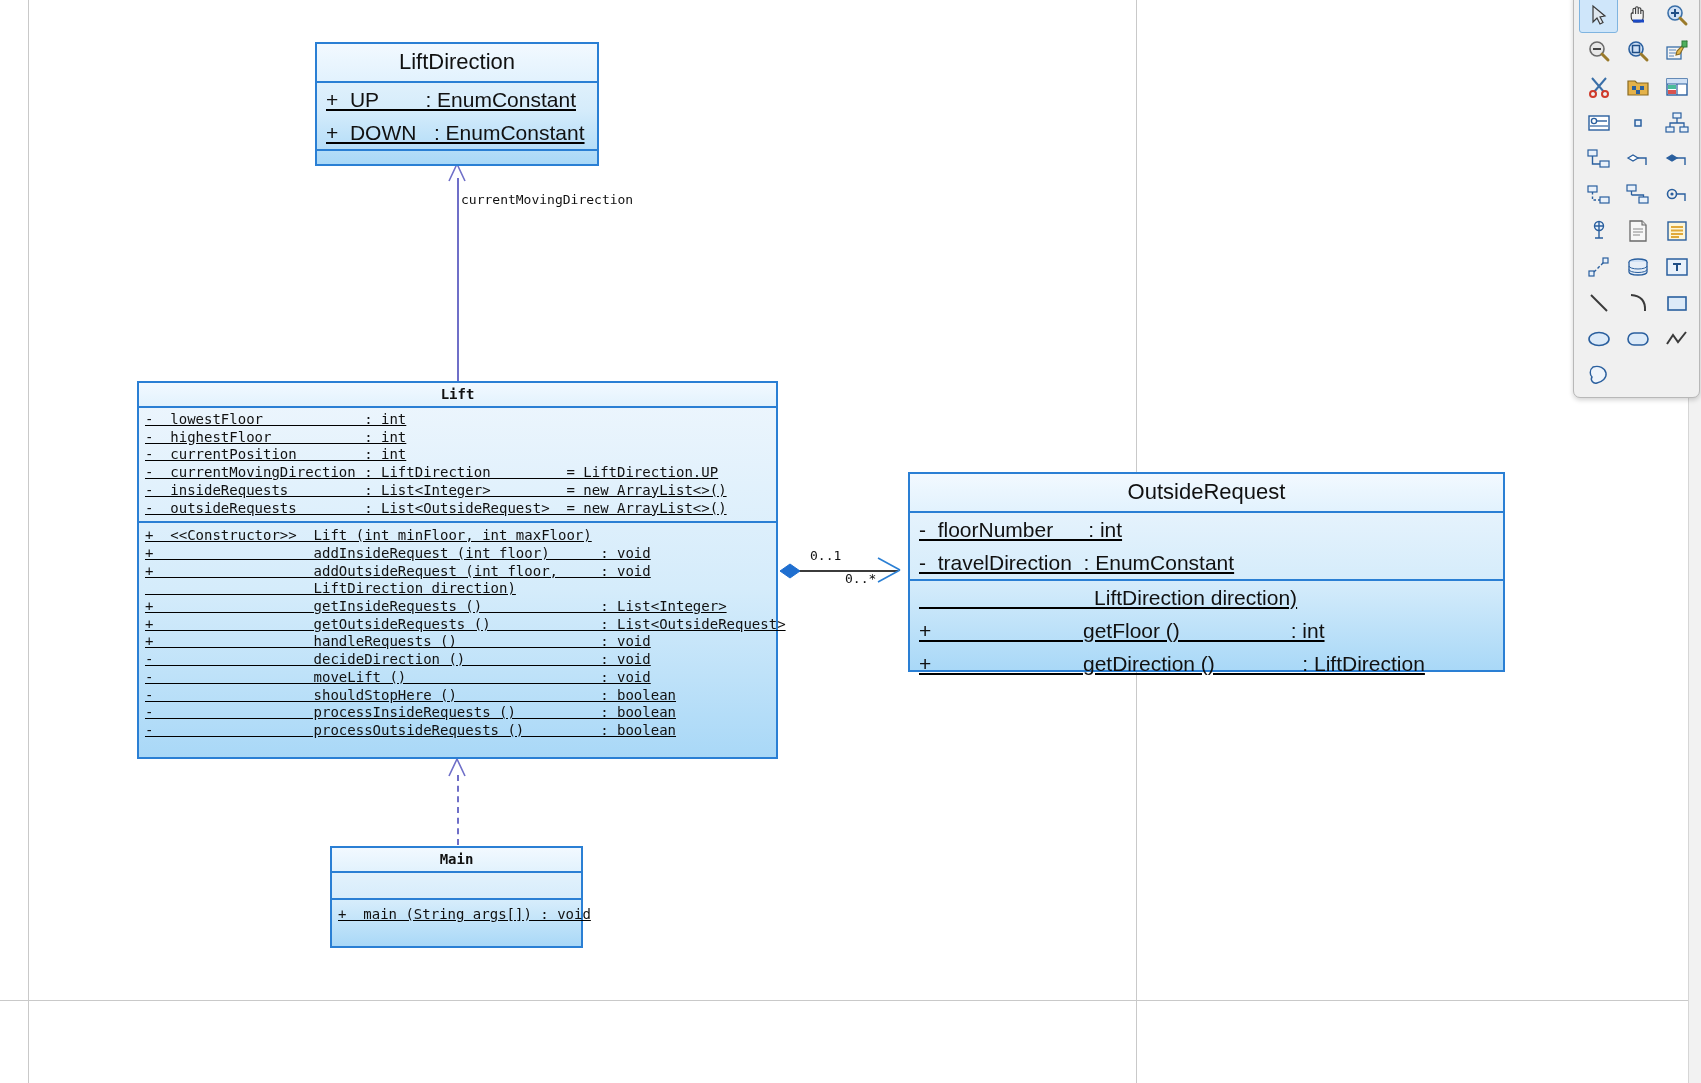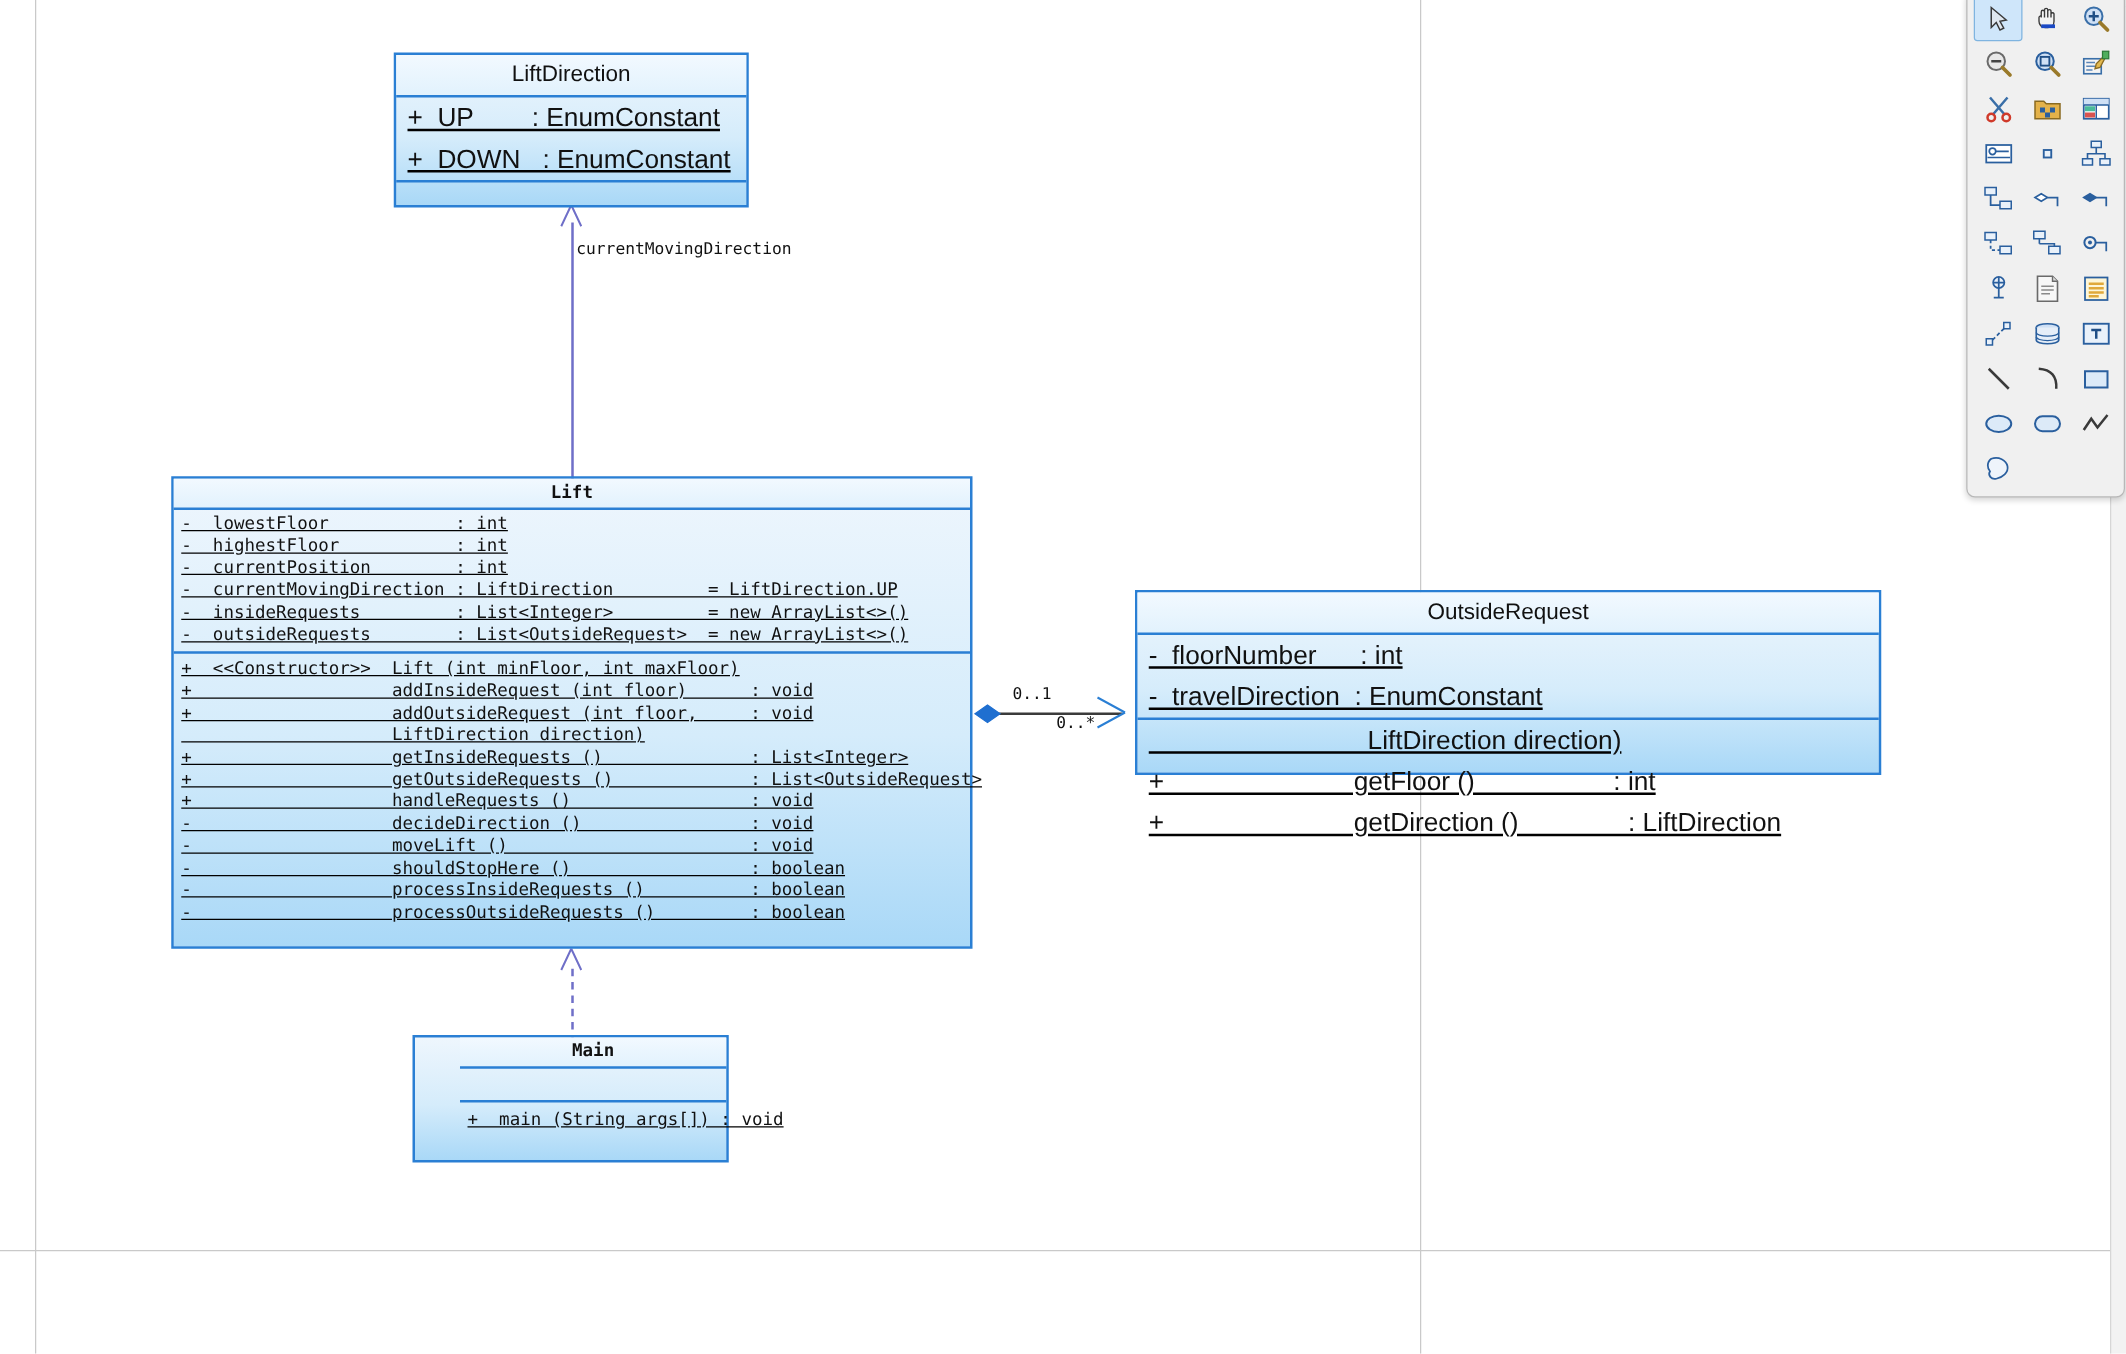--- a/index.html
+++ b/index.html
@@ -31,21 +31,21 @@
     box-sizing:border-box;
   }
   .uml .sec{
     border-bottom:2px solid #2a7fd4;
     box-sizing:border-box;
     text-decoration:underline;
   }
   .uml .sec:last-child{border-bottom:none;}
 
   
-  .sans .hdr{font-size:18px;color:#111;padding:5px 0 6px;}
+  .sans .hdr{font-size:22px;color:#111;padding:5px 0 6px;}
   .sans .row{font-size:21px;color:#111;white-space:pre;line-height:33px;padding-left:9px;}
 
   
   .mono .hdr{font-family:"DejaVu Sans Mono",monospace;font-weight:bold;font-size:14px;color:#111;padding:3px 0 4px;}
   .mono .row{font-family:"DejaVu Sans Mono",monospace;font-size:14px;color:#111;white-space:pre;line-height:17.7px;padding-left:6px;}
 
   .row{display:block;}
 
   
   .line{position:absolute;background:#6f6fc8;}
@@ -133,34 +133,34 @@
       <span class="row">+                   getOutsideRequests ()             : List&lt;OutsideRequest&gt;</span>
       <span class="row">+                   handleRequests ()                 : void</span>
       <span class="row">-                   decideDirection ()                : void</span>
       <span class="row">-                   moveLift ()                       : void</span>
       <span class="row">-                   shouldStopHere ()                 : boolean</span>
       <span class="row">-                   processInsideRequests ()          : boolean</span>
       <span class="row">-                   processOutsideRequests ()         : boolean</span>
     </div>
   </div>
 
-  <div class="uml sans" id="cls-outsiderequest" style="left:908px;top:472px;width:597px;height:148px;">
+  <div class="uml sans" id="cls-outsiderequest" style="left:908px;top:472px;width:597px;height:200px;">
     <div class="hdr">OutsideRequest</div>
     <div class="sec">
       <span class="row">-  floorNumber      : int</span>
       <span class="row">-  travelDirection  : EnumConstant</span>
     </div>
     <div class="sec">
       <span class="row">                              LiftDirection direction)</span>
       <span class="row">+                          getFloor ()                   : int</span>
       <span class="row">+                          getDirection ()               : LiftDirection</span>
     </div>
   </div>
 
-  <div class="uml mono" id="cls-main" style="left:330px;top:828px;width:253px;height:102px;padding-left:36px;">
+  <div class="uml mono" id="cls-main" style="left:330px;top:846px;width:253px;height:102px;">
     <div class="hdr">Main</div>
     <div class="sec" style="height:27px;"></div>
     <div class="sec" style="padding-top:6px;">
       <span class="row">+  main (String args[]) : void</span>
     </div>
   </div>
 
   <div class="scrollbar" style="left:1688px;top:0;width:13px;height:1083px;">
     <div class="scrollthumb" style="left:2px;top:2px;width:9px;height:30px;"></div>
   </div>

